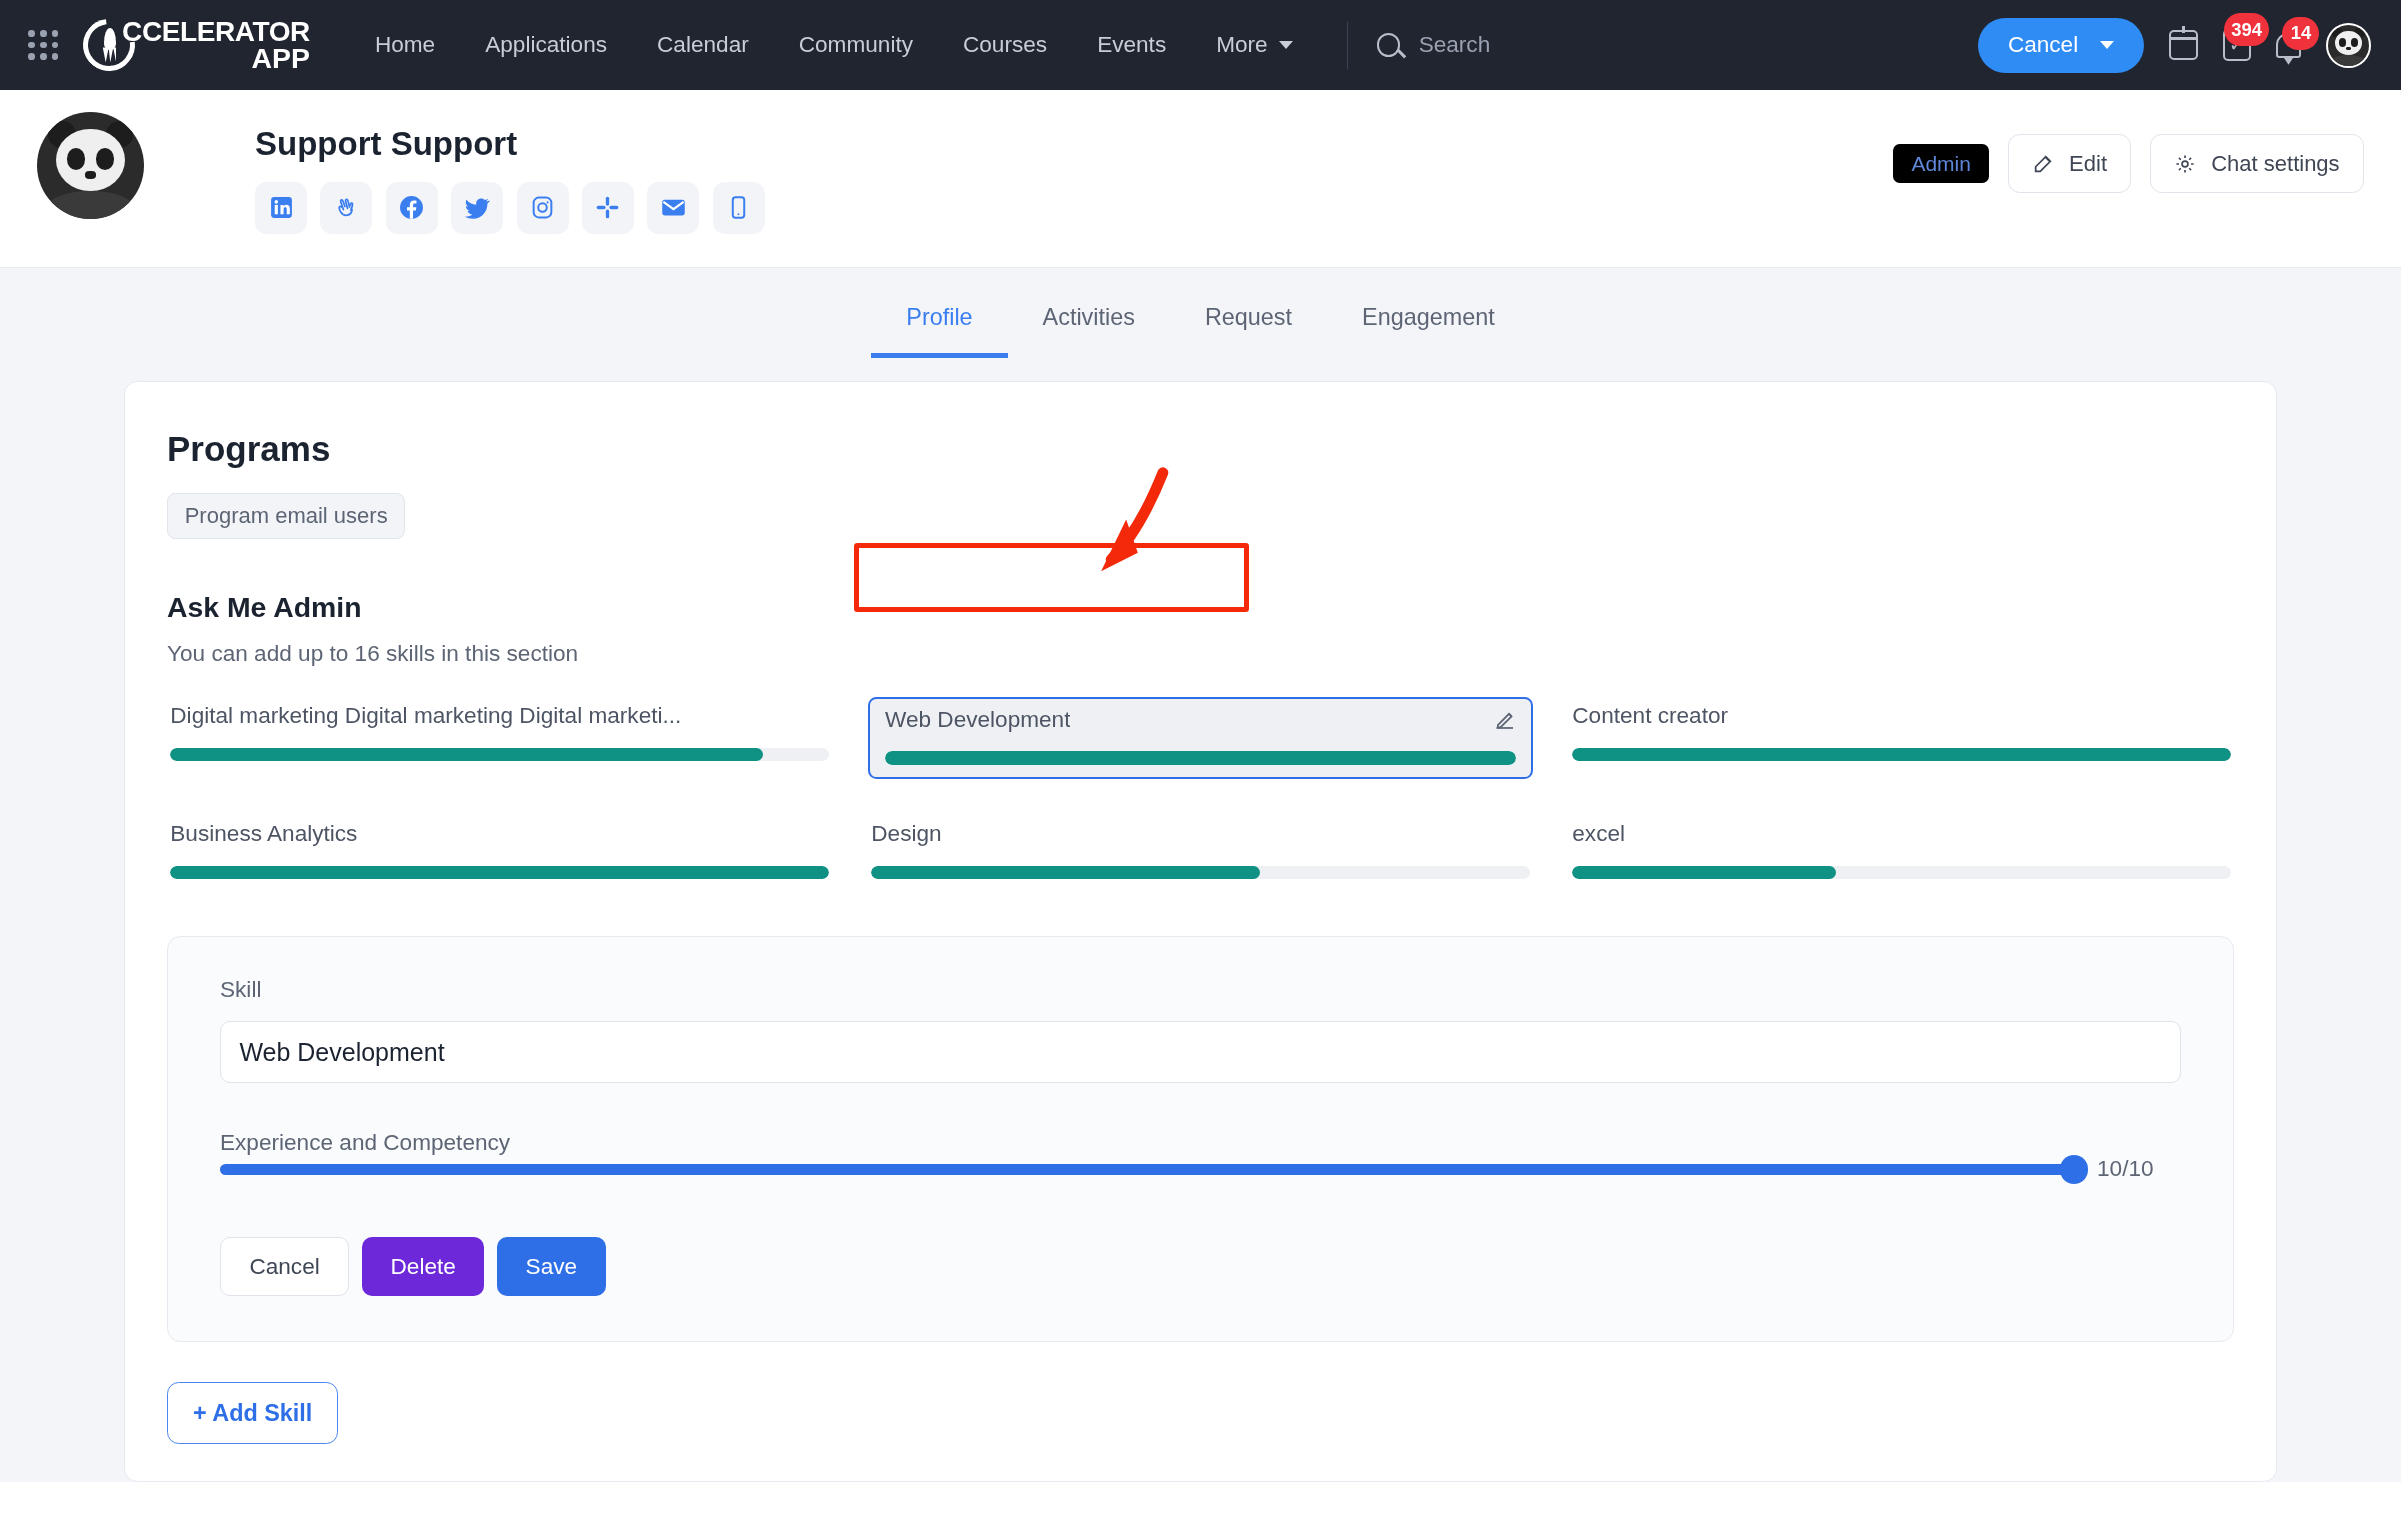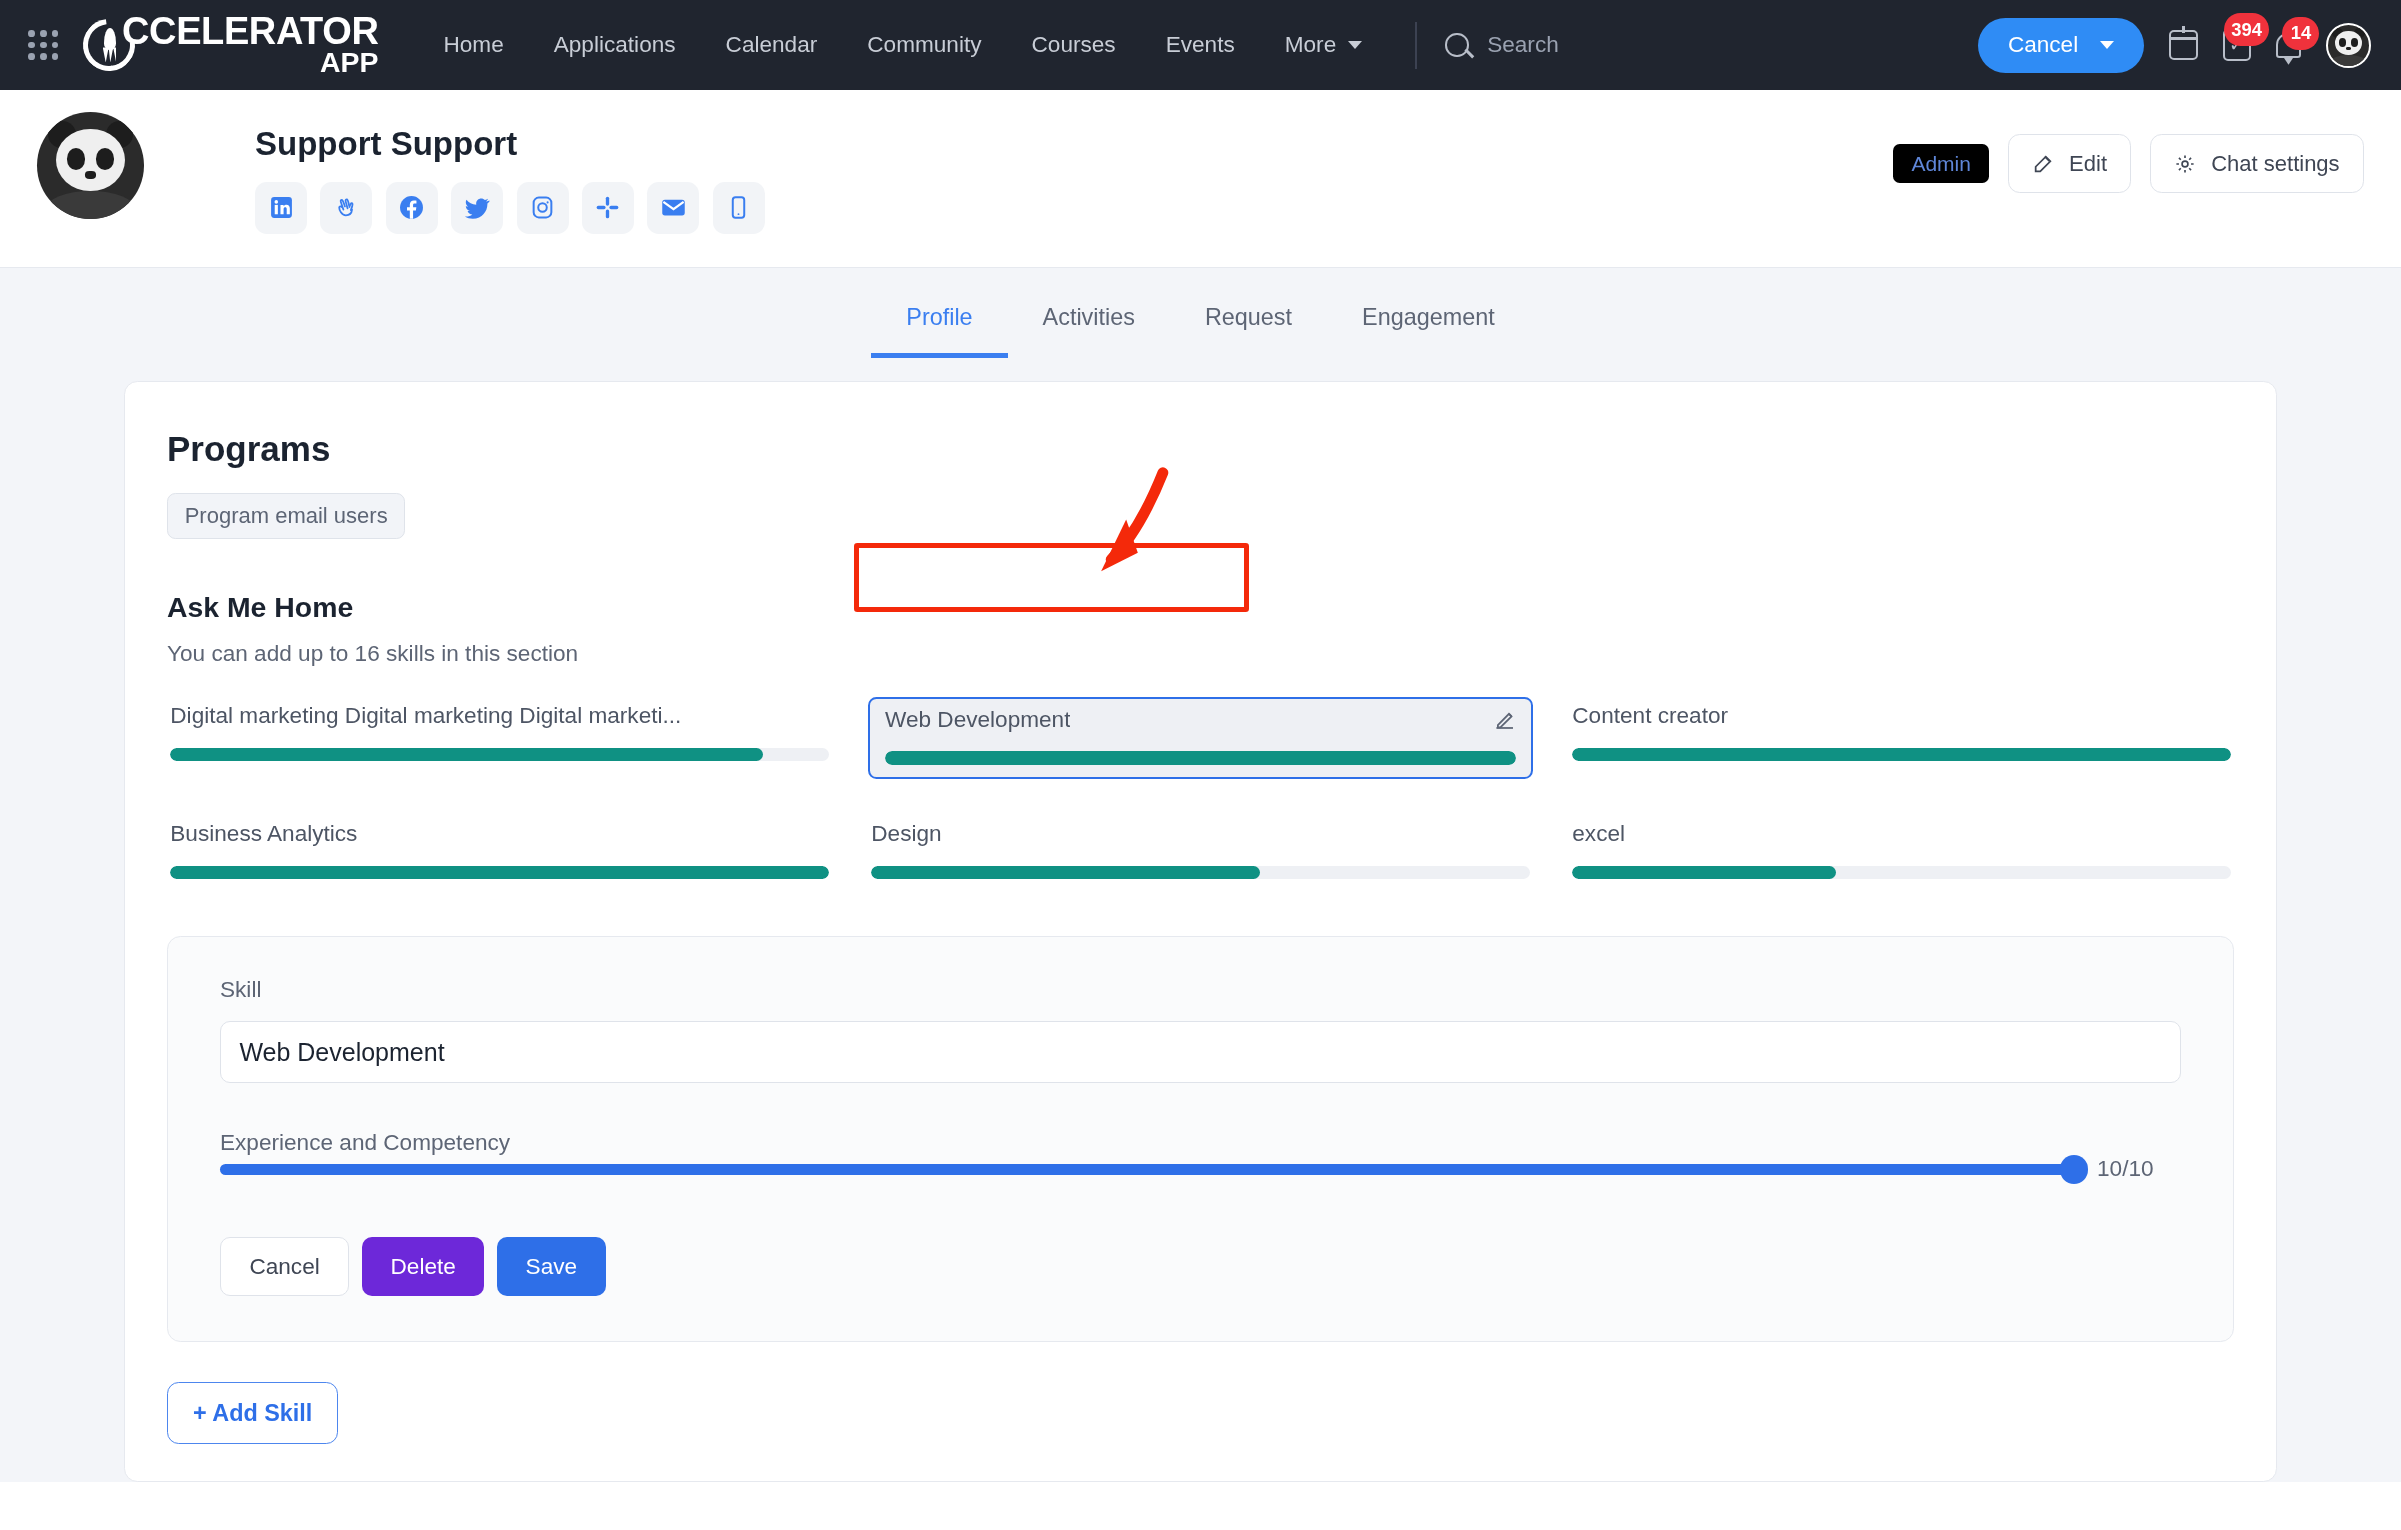--- a/index.html
+++ b/index.html
@@ -29,21 +29,21 @@
     position: absolute; left: 50%; top: 9.2px; width: 12.5px; height: 22px;
     margin-left: -5.9px; background: #fff;
     border-radius: 50% 50% 50% 50% / 70% 70% 30% 30%;
   }
   .logo-mark .tail {
     position: absolute; left: 50%; top: 28.4px; margin-left: -6.7px;
     width: 13.4px; height: 15px; background: #fff;
     clip-path: polygon(0 0, 22% 100%, 44% 0, 56% 100%, 78% 0, 100% 100%, 100% 0);
   }
   .logo-text { color: #fff; font-weight: bold; line-height: 0.92; margin-left: -13.4px; }
-  .logo-text .l1 { font-size: 38px; letter-spacing: -0.4px; }
+  .logo-text .l1 { font-size: 28px; letter-spacing: -0.4px; }
   .logo-text .l2 { font-size: 28.4px; text-align: right; display: block; }
 
   .nav-links { display: flex; align-items: center; gap: 0; }
   .nav-links a {
     color: #c8cdd6; font-size: 22.6px; text-decoration: none;
     padding: 8.4px 25px; display: flex; align-items: center; gap: 11.7px;
   }
   .chev { width: 0; height: 0; border-left: 7.5px solid transparent;
     border-right: 7.5px solid transparent; border-top: 8.4px solid currentColor; }
   .nav-divider { width: 1.7px; height: 47px; background: #3c4252; margin: 0 28.4px; }
@@ -417,21 +417,21 @@
     <div class="tab">Engagement</div>
   </div>
 </div>
 
 <div class="page-bg">
   <div class="card">
 
     <div class="h-programs">Programs</div>
     <div class="prog-chip">Program email users</div>
 
-    <div class="h-ask">Ask Me Home</div>
+    <div class="h-ask">Ask Me Admin</div>
     <div class="sub-ask">You can add up to 16 skills in this section</div>
 
     <div class="skills-grid">
 
       <div class="skill">
         <div class="skill-name">Digital marketing Digital marketing Digital marketi...</div>
         <div class="bar" style="background: rgb(238, 240, 244);">
             <i style="width: 90%; background: rgb(15, 145, 131);"></i>
           </div>
       </div>

